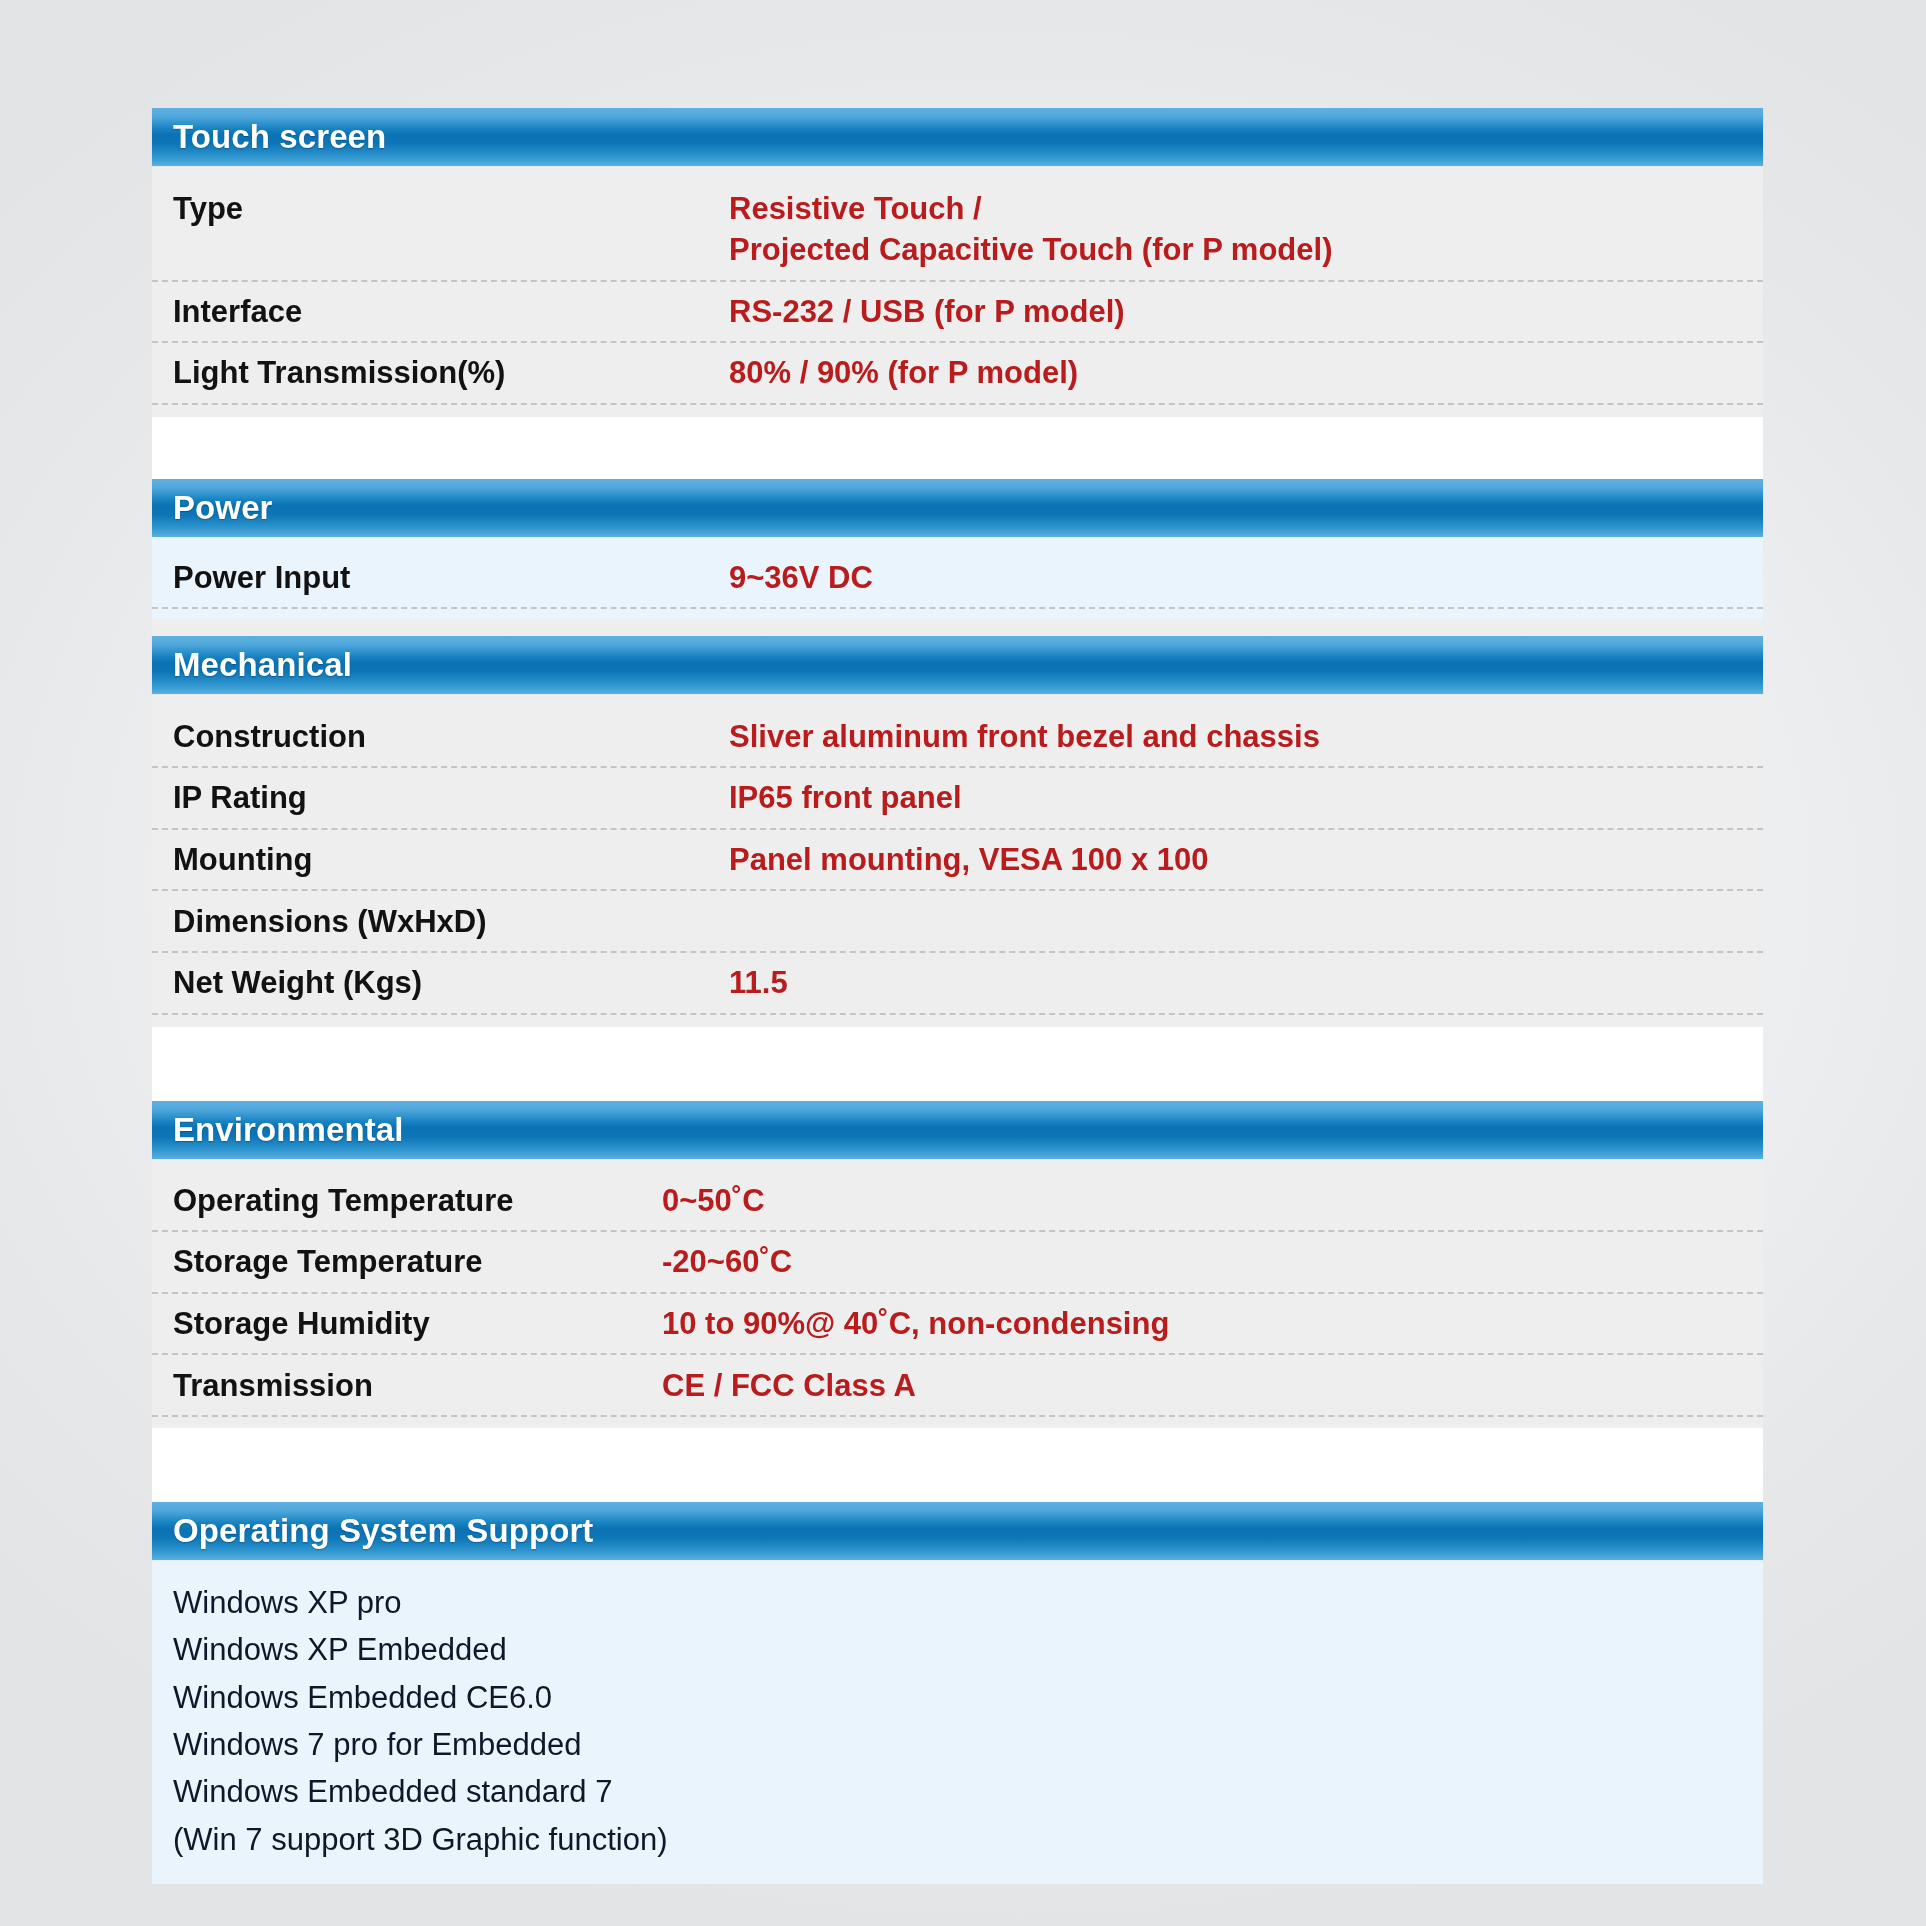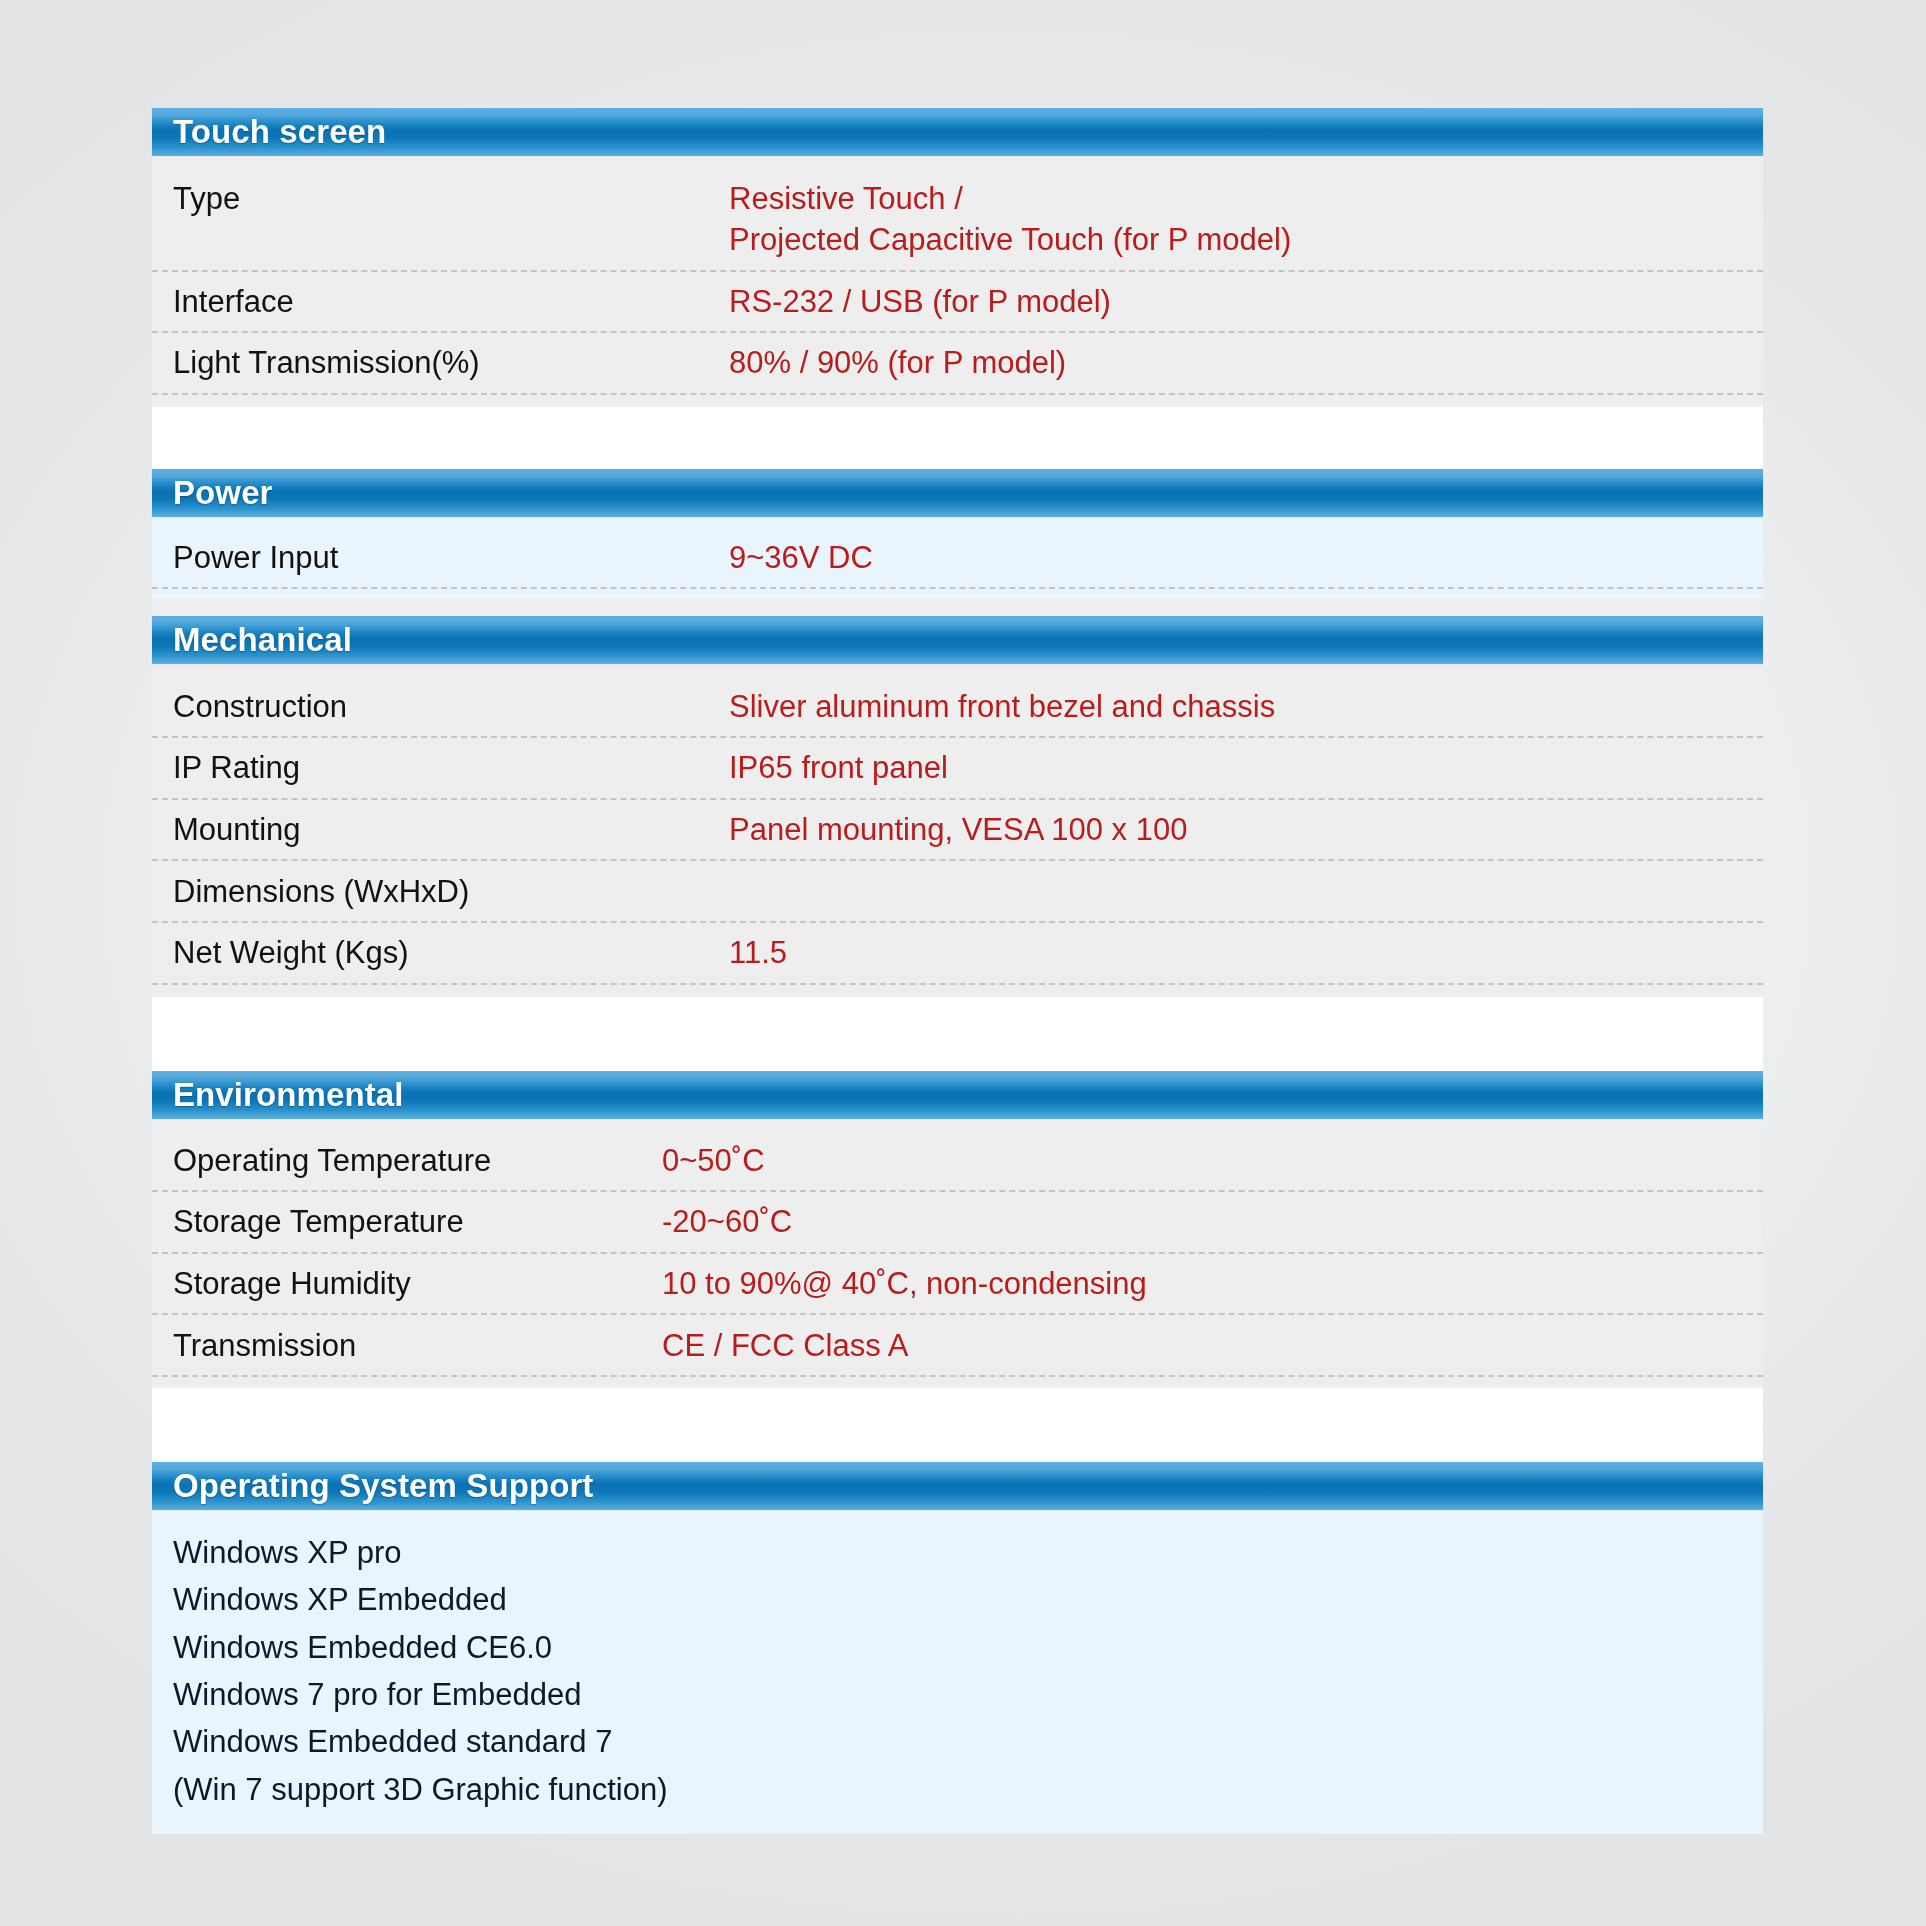--- a/index.html
+++ b/index.html
@@ -31,21 +31,21 @@
     height: 1926px;
     z-index: 1;
   }
 
   
   .section { width: 1611px; }
 
   .sec-head {
     position: relative;
     width: 1611px;
-    height: 48px;
+    height: 58px;
     background: linear-gradient(to bottom,
        #5fb0e0 0%,
        #52a8dc 14%,
        #1b86c4 34%,
        #0b72b4 46%,
        #0d76b7 62%,
        #2a92cc 82%,
        #4aa5d8 94%,
        #5cb0df 100%);
     box-shadow: 0 0.7px 1.4px rgba(0,0,0,0.10);
@@ -56,21 +56,21 @@
     top: 50%;
     transform: translateY(-50%);
     color: #ffffff;
     font-size: 33px;
     font-weight: bold;
     letter-spacing: 0.1px;
     white-space: nowrap;
     text-shadow: 0 0.7px 1.4px rgba(0,0,0,0.28);
   }
 
-  .sec-body { width: 1611px; background: #eeeeee; }
+  .sec-body { width: 1611px; background: #eeeeee; font-weight: bold; }
   .sec-body.blue { background: #eaf4fc; }
 
   .row {
     display: flex;
     align-items: flex-start;
     border-bottom: 2.1px dashed #c4c4c4;
     padding: 0;
   }
   .row:last-child { border-bottom: none; }
 

